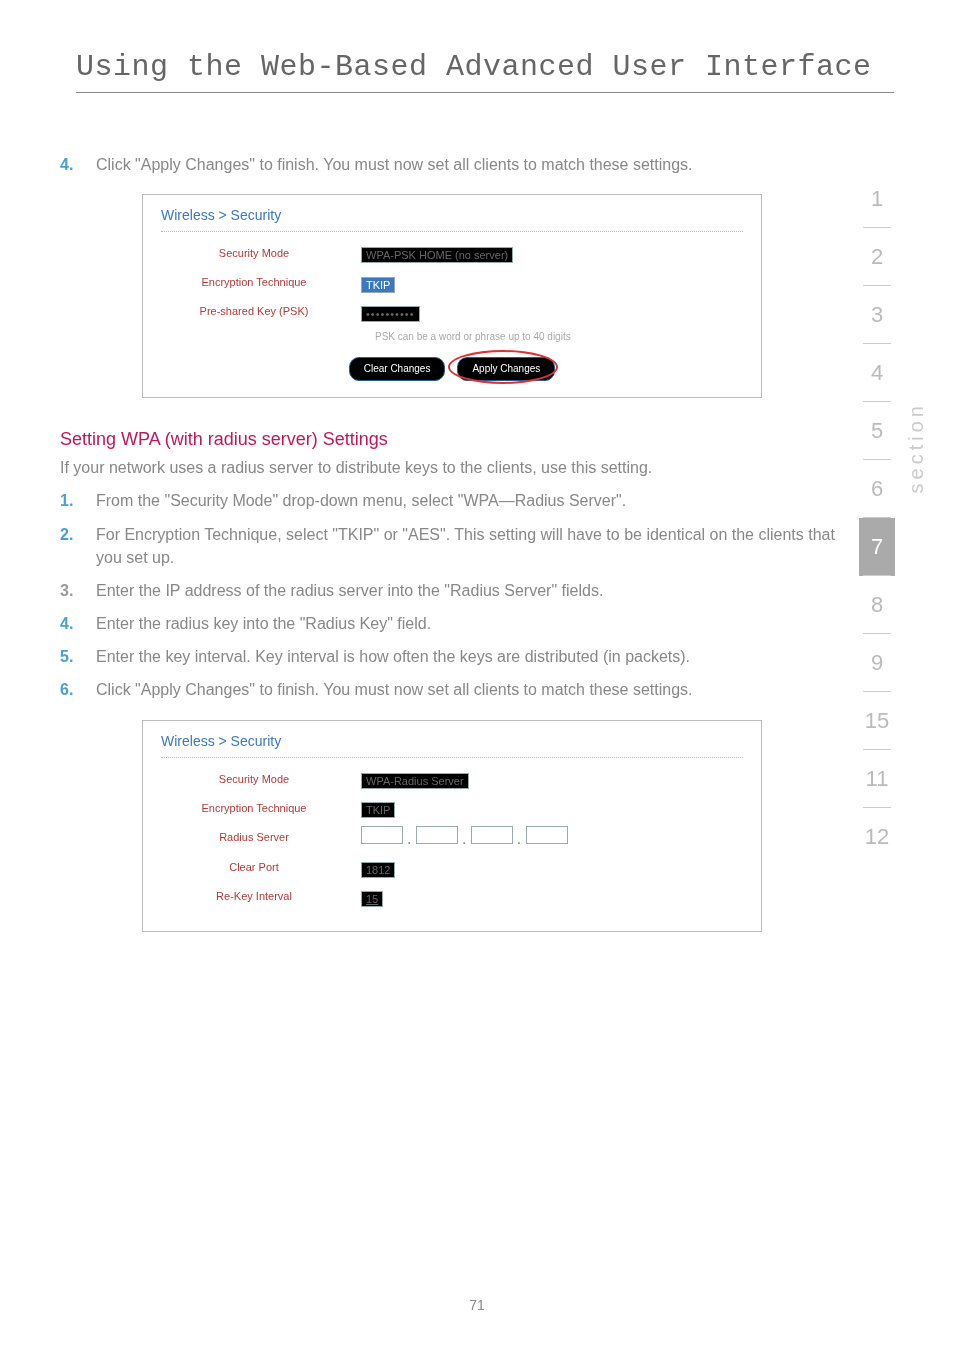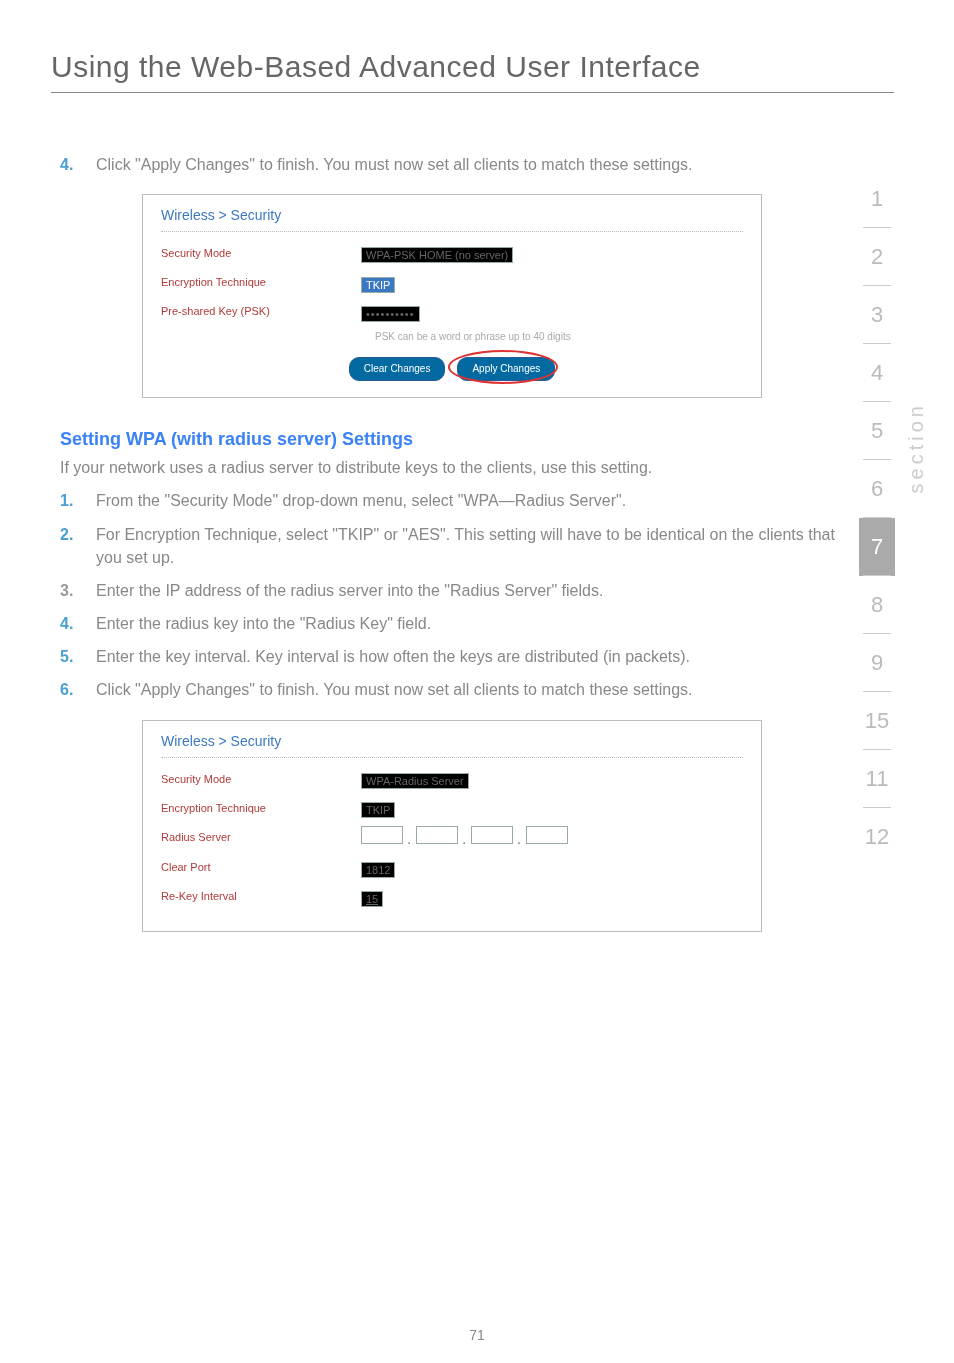--- a/index.html
+++ b/index.html
@@ -4,21 +4,22 @@
   <style>
     * { margin: 0; padding: 0; box-sizing: border-box; }
     body {
       font-family: Arial, Helvetica, sans-serif;
       background: #fff;
       width: 954px;
       height: 1363px;
       position: relative;
     }
     .page-header {
-      padding: 50px 60px 20px 51px;
+      padding: 50px 60px 20px 76px;
+      font-family: Liberation Mono, monospace;
     }
     .page-title {
       font-size: 30px;
       font-weight: 300;
       color: #666;
       letter-spacing: 0.5px;
       padding-bottom: 8px;
       border-bottom: 1px solid #888;
     }
     .content {
@@ -26,54 +27,54 @@
       color: #888;
       font-size: 16px;
       line-height: 1.45;
     }
     .list-row { display: flex; margin-bottom: 10px; }
     .list-num { color: #4aa0d0; font-weight: 700; min-width: 36px; }
     .list-txt { flex: 1; }
     .strong-num { color: #999; }
     .section-heading {
       font-size: 18px;
-      font-weight: 700;
-      color: #3b82f6;
+      font-weight: 400;
+      color: #be185d;
       margin-top: 18px;
       margin-bottom: 4px;
     }
     .intro { margin-bottom: 10px; }
     .panel-wrap { display: flex; justify-content: center; margin: 18px 0 28px 0; }
     .panel {
       width: 620px;
       background: #fff;
       border: 1px solid #bbb;
       padding: 10px 18px 16px 18px;
     }
     .panel-title { color: #3b78c2; font-weight: 400; font-size: 14px; border-bottom: 1px dotted #bbb; padding-bottom: 6px; margin-bottom: 10px; }
     .panel-row { display: flex; align-items: center; margin: 6px 0; }
-    .panel-label { width: 200px; text-align: left; color: #b03a3a; font-size: 11px; padding-right: 14px; }
+    .panel-label { width: 200px; text-align: center; color: #b03a3a; font-size: 11px; padding-right: 14px; }
     .panel-ctrl { flex: 1; }
     .sel, .inp {
       border: 1px solid #9aa; font-size: 11px; color: #666; background: #000000;
       padding: 1px 4px; height: 18px;
     }
     .sel-wide { width: 170px; }
     .sel-small { width: 52px; background: #3b78c2; color: #fff; }
     .sel-tkip{ width: 52px; }
     .inp-w1 { width: 180px; letter-spacing: 1px; }
     .ip-seg { width: 42px; height: 18px; border: 1px solid #9aa; margin-right: 4px; display: inline-block; }
     .inp-port { width: 54px; }
     .inp-key { width: 230px; }
     .inp-rekey { width: 44px; text-decoration: underline; }
     .hint { color: #aaa; font-size: 10px; margin-left: 214px; margin-top: 2px; }
     .btn-row { display: flex; justify-content: center; gap: 12px; margin-top: 12px; }
     .btn {
       display: inline-block;
-      background: #0369a1; color: #fff;
+      background: #000000; color: #fff;
       font-size: 10px; padding: 4px 14px;
       border-radius: 10px;
       border: 1px solid #2a5a99;
     }
     .btn-apply { position: relative; }
     .ring {
       position: absolute; width: 110px; height: 34px;
       border: 2px solid #d33; border-radius: 50%;
       left: -10px; top: -8px; pointer-events: none;
     }
@@ -94,21 +95,21 @@
     }
     .nav-item::after {
       content: ""; position: absolute; left: 4px; right: 4px; bottom: 0;
       border-bottom: 1px solid #ccc;
     }
     .nav-item.active {
       background: #aaa; color: #fff;
     }
     .nav-item:last-child::after{ display:none; }
 
-    .page-num { position: absolute; bottom: 20px; width: 100%; text-align: center; color: #888; font-size: 14px; }
+    .page-num { position: absolute; bottom: 50px; width: 100%; text-align: center; color: #888; font-size: 14px; }
   </style>
 </head>
 <body>
 
 <div class="page-header">
   <div class="page-title">Using the Web-Based Advanced User Interface</div>
 </div>
 
 <div class="content">
 

